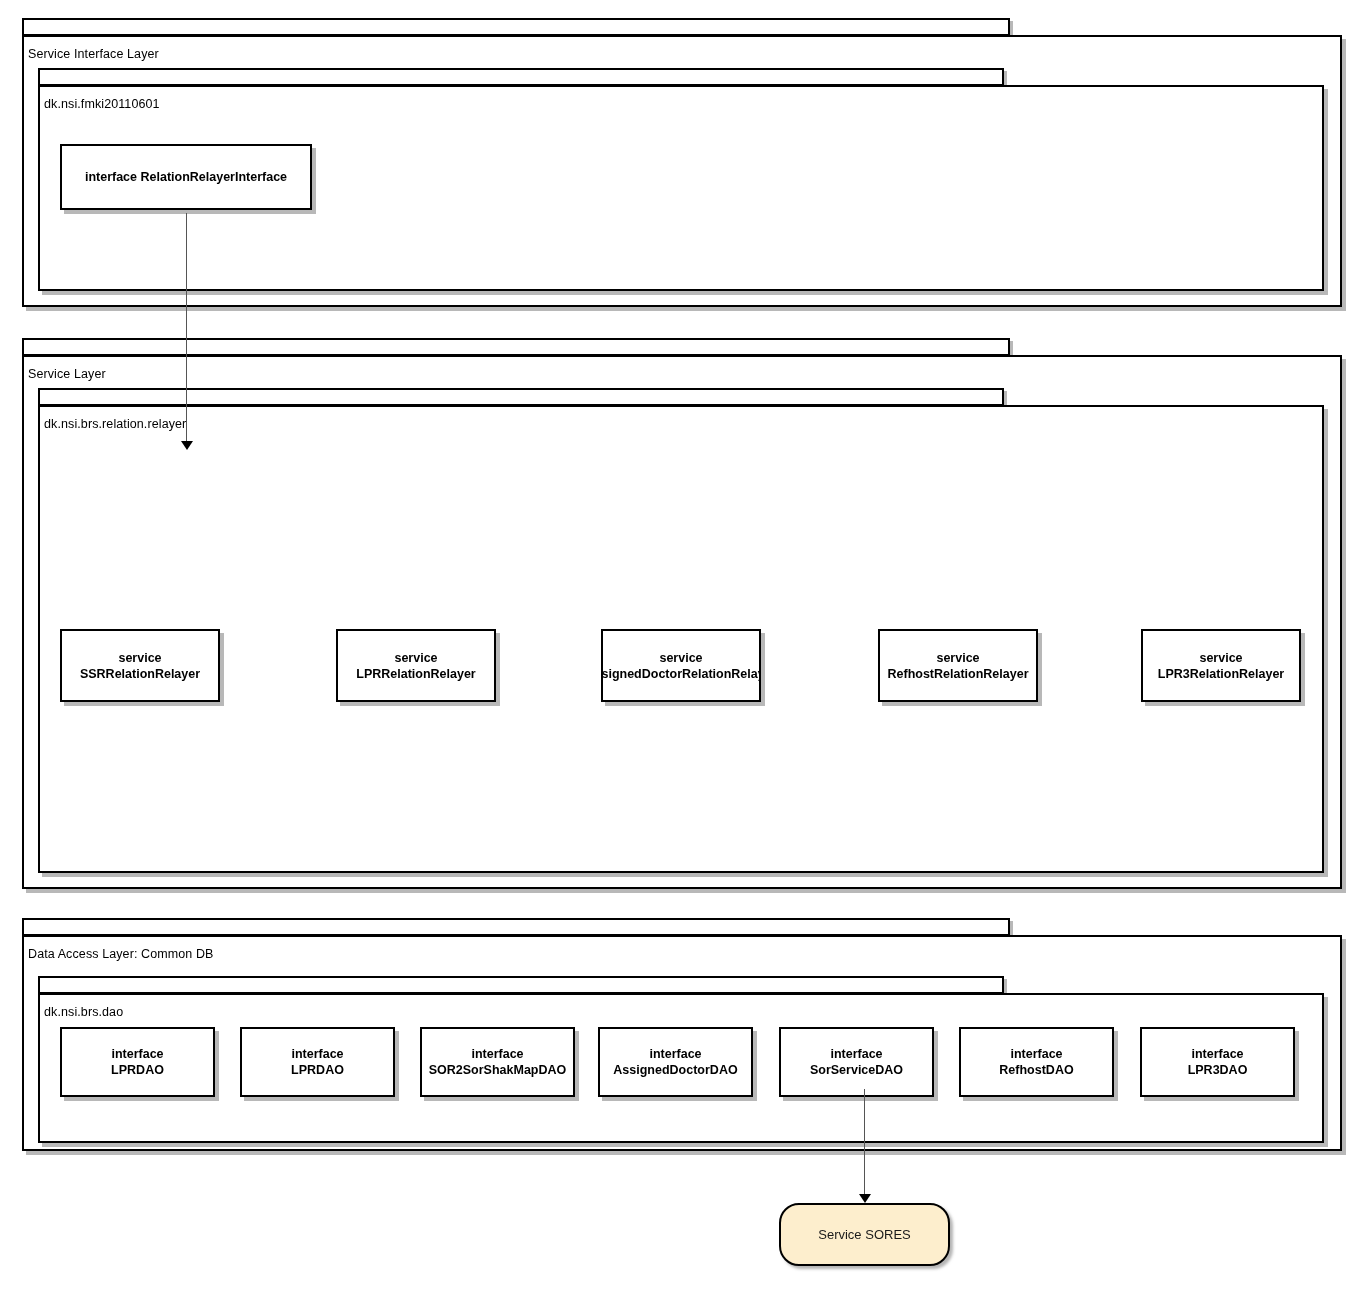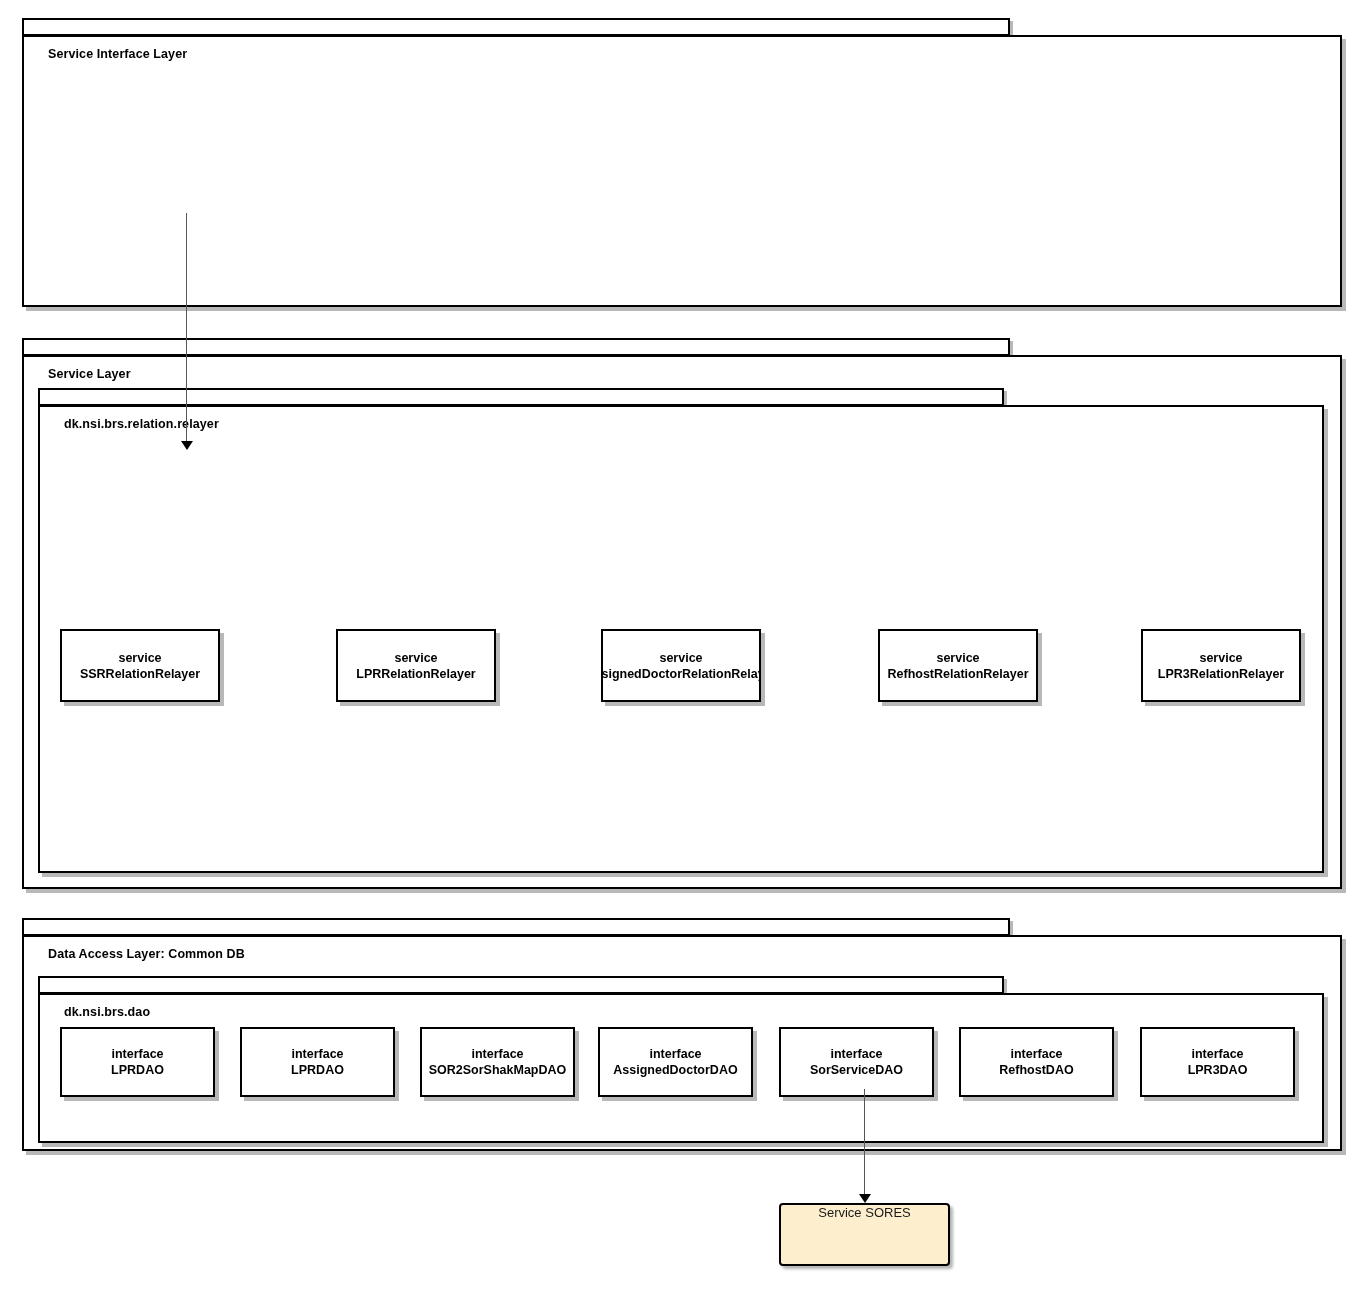--- a/index.html
+++ b/index.html
@@ -35,24 +35,23 @@
     position: absolute;
     left: 0;
     box-sizing: border-box;
     border: 2px solid #000000;
     background: #ffffff;
     box-shadow: 4px 4px 0 0 #b8b8b8;
   }
   .pkg-label {
     position: absolute;
     font-size: 12.5px;
-    font-weight: bold;
+    font-weight: normal;
     white-space: nowrap;
     letter-spacing: 0.1px;
-    margin-left: 20px;
   }
 
   
   .node {
     position: absolute;
     box-sizing: border-box;
     border: 2px solid #000000;
     background: #ffffff;
     box-shadow: 4px 4px 0 0 #b8b8b8;
     display: flex;
@@ -65,24 +64,24 @@
     padding: 2px 3px;
     overflow: hidden;
   }
   .node .lines { display: block; }
 
   
   .ext-node {
     position: absolute;
     box-sizing: border-box;
     border: 2px solid #000000;
-    border-radius: 4px;
+    border-radius: 20px;
     background: #fdeecd;
     display: flex;
-    align-items: flex-start;
+    align-items: center;
     justify-content: center;
     text-align: center;
     font-size: 13px;
     font-weight: normal;
     color: #1a1a1a;
     box-shadow: 3px 3px 3px 0 rgba(120,120,120,0.55);
   }
 
   
   .conn-line {
@@ -102,20 +101,29 @@
 </head>
 <body>
 
 <div id="canvas">
 
   <div class="pkg" style="left:22px; top:18px; width:1324px; height:292px;">
     <div class="pkg-tab" style="left:0; top:0; width:988px; height:18px;"></div>
     <div class="pkg-body" style="left:0; top:17px; width:1320px; height:272px;"></div>
     <div class="pkg-label" style="left:6px; top:29px;">Service Interface Layer</div>
 
+    <div class="pkg" style="left:16px; top:50px; width:1290px; height:226px;">
+      <div class="pkg-tab" style="left:0; top:0; width:966px; height:18px;"></div>
+      <div class="pkg-body" style="left:0; top:17px; width:1286px; height:206px;"></div>
+      <div class="pkg-label" style="left:6px; top:29px;">dk.nsi.fmki20110601</div>
+
+      <div class="node" style="left:22px; top:76px; width:252px; height:66px;">
+        <span class="lines">interface RelationRelayerInterface</span>
+      </div>
+    </div>
   </div>
 
   <div class="pkg" style="left:22px; top:338px; width:1324px; height:554px;">
     <div class="pkg-tab" style="left:0; top:0; width:988px; height:18px;"></div>
     <div class="pkg-body" style="left:0; top:17px; width:1320px; height:534px;"></div>
     <div class="pkg-label" style="left:6px; top:29px;">Service Layer</div>
 
     <div class="pkg" style="left:16px; top:50px; width:1214px; height:488px;">
       <div class="pkg-tab" style="left:0; top:0; width:966px; height:18px;"></div>
       <div class="pkg-body" style="left:0; top:17px; width:1286px; height:468px;"></div>

